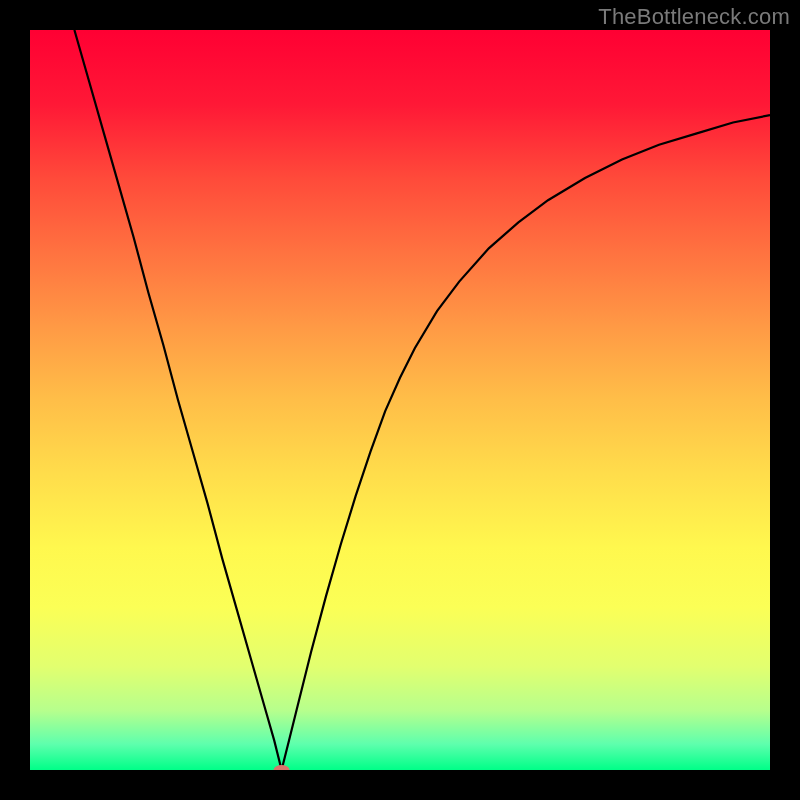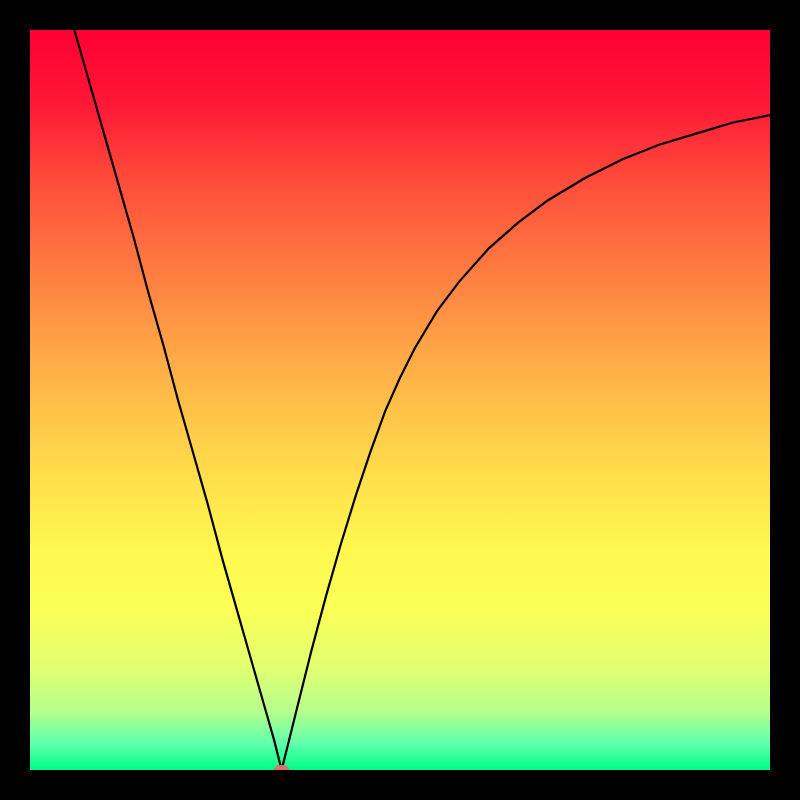--- a/index.html
+++ b/index.html
@@ -33,20 +33,21 @@
     font-weight: 500;
     color: #7a7a7a;
     letter-spacing: 0.2px;
   }
   svg { display: block; }
 </style>
 </head>
 <body>
 
 <div class="frame">
+  <div class="watermark">TheBottleneck.com</div>
 
   <div class="plot">
     <svg id="chart-svg" viewBox="0 0 740 740" width="740" height="740" preserveAspectRatio="none">
       <defs>
         <linearGradient id="bg-grad" x1="0" y1="0" x2="0" y2="1">
             <stop offset="0.00%" stop-color="#ff0033"></stop>
             <stop offset="10.00%" stop-color="#ff1836"></stop>
             <stop offset="20.00%" stop-color="#ff4a3a"></stop>
             <stop offset="30.00%" stop-color="#ff7240"></stop>
             <stop offset="40.00%" stop-color="#ff9945"></stop>

